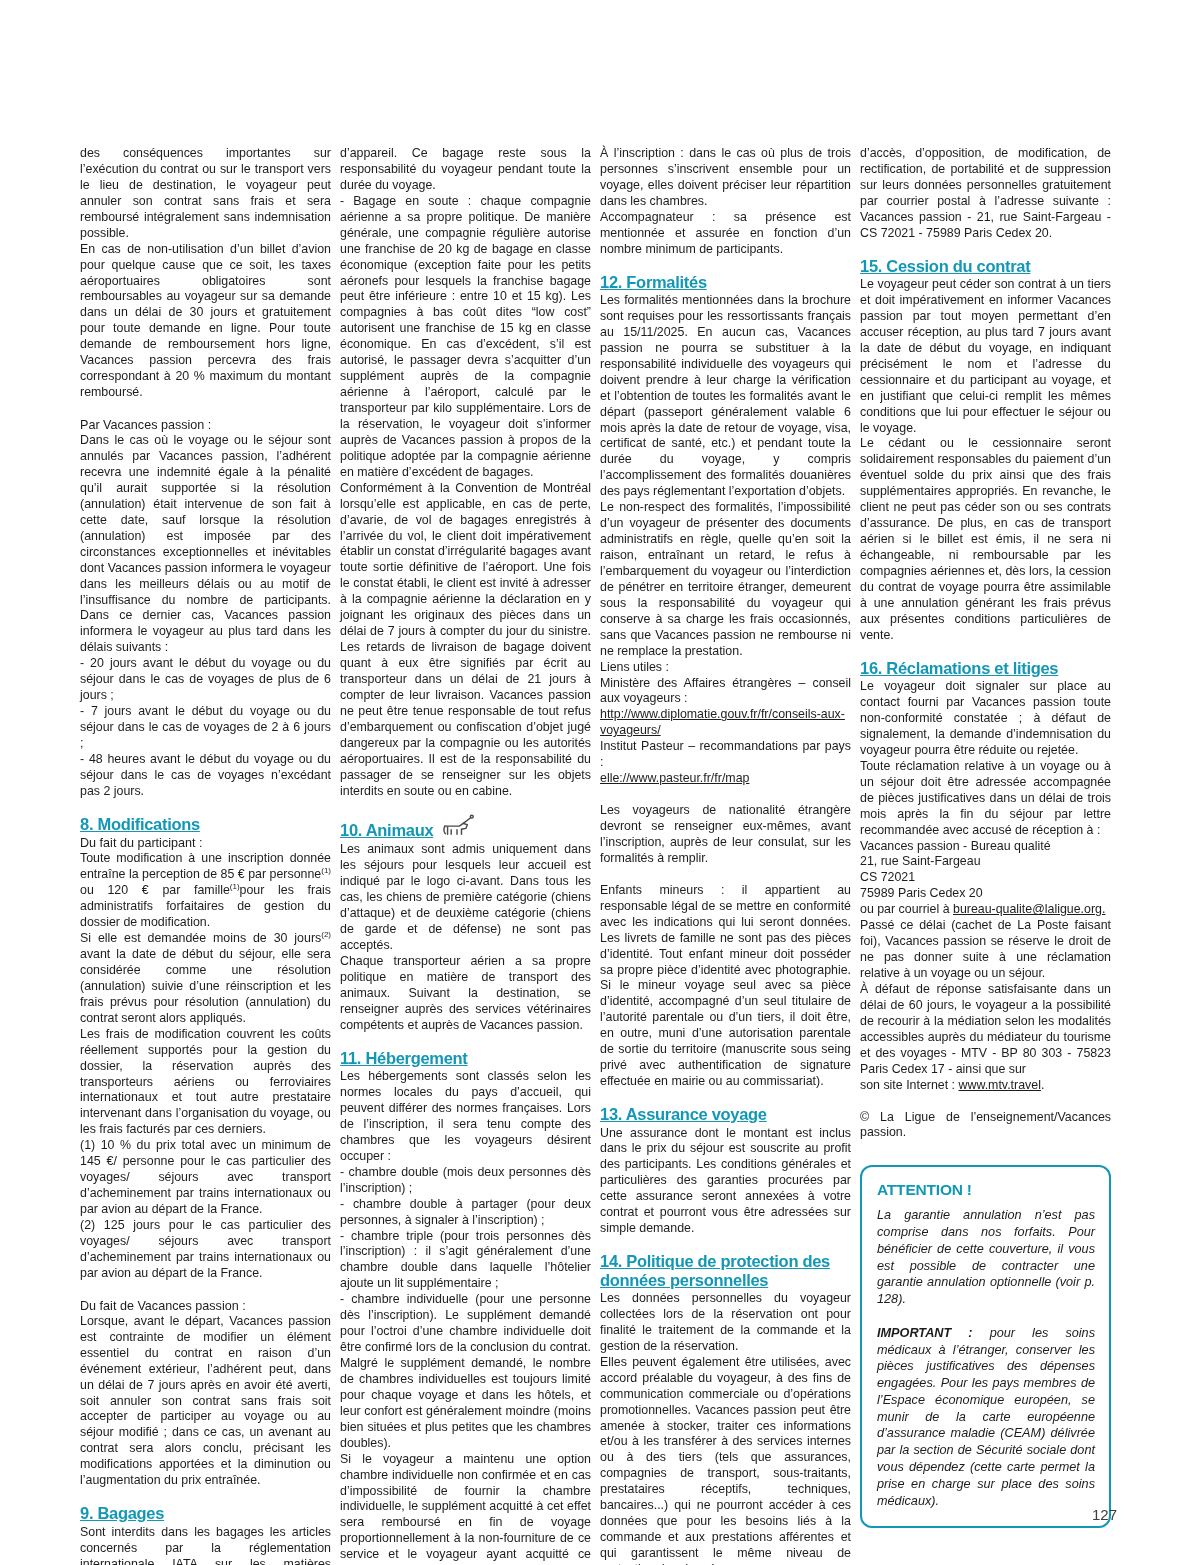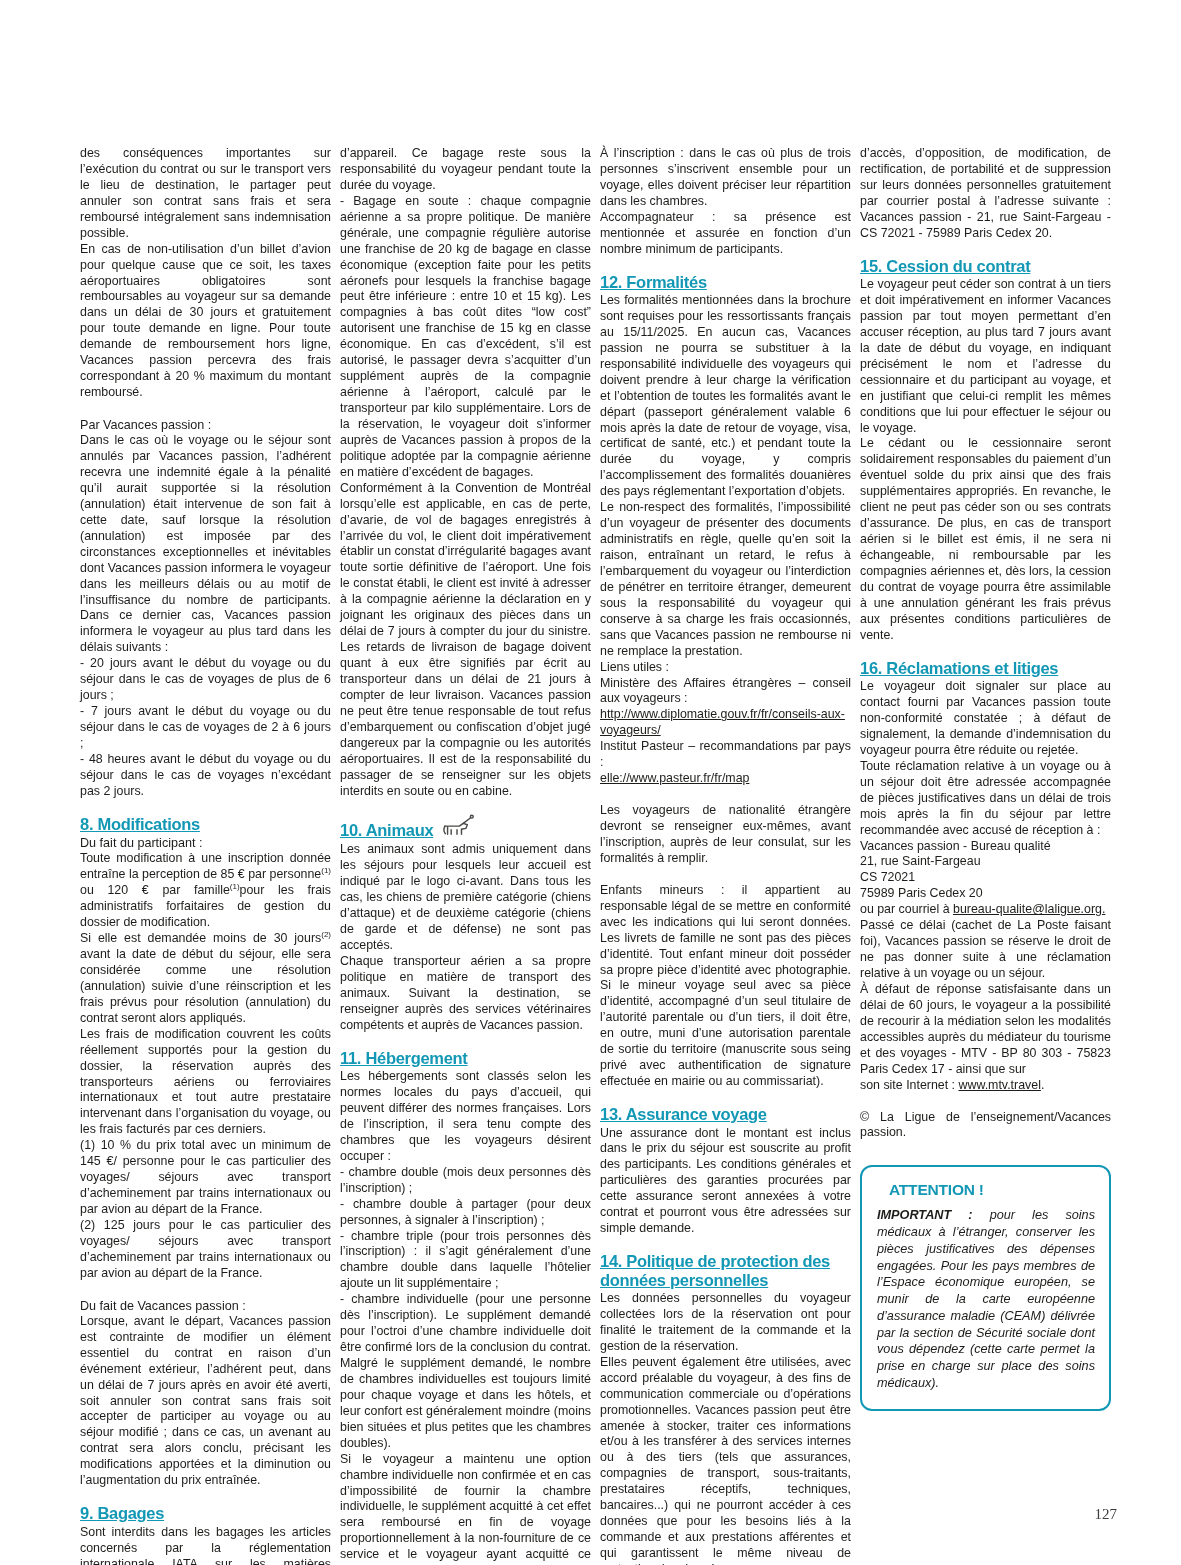--- a/index.html
+++ b/index.html
@@ -21,33 +21,33 @@
   }
   .blk-sub { font-weight:normal; font-size:12.6px; }
   .doc-link { color:inherit; text-decoration:underline; word-break:break-all; cursor:pointer; }
   sup { font-size:8px; line-height:0; vertical-align:super; }
   .bi { font-weight:bold; }
   .dog-icon { display:inline-block; vertical-align:-4px; margin-left:6px; }
   .attention-box {
     margin-top:24px; border:2.5px solid var(--accent); border-radius:12px;
     padding:13px 14px 17px 15px;
   }
-  .attention-title { margin:0 12px 7px; color:var(--accent); font-size:15.5px; font-weight:bold; letter-spacing:-0.2px; }
+  .attention-title { margin:0 0 7px; color:var(--accent); font-size:15.5px; font-weight:bold; letter-spacing:-0.2px; }
   .attention-p { margin:0; font-style:italic; text-align:justify; font-size:12.7px; line-height:1.32; }
   .attention-p + .attention-p { margin-top:17px; }
-  .page-number { position:absolute; right:64px; bottom:42px; font-size:15px; color:#3c3c3b;font-family:Liberation Serif, serif; }
+  .page-number { position:absolute; right:64px; bottom:42px; font-size:15px; color:#3c3c3b; }
 </style>
 </head>
 <body>
 
 <div class="page">
   <div class="cols">
     <div class="col">
       <div class="col-blocks">
-          <p class="blk-p"><span>des conséquences importantes sur l’exécution du contrat ou sur le transport vers le lieu de destination, le partager peut annuler son contrat sans frais et sera remboursé intégralement sans indemnisation possible.</span></p>
+          <p class="blk-p"><span>des conséquences importantes sur l’exécution du contrat ou sur le transport vers le lieu de destination, le voyageur peut annuler son contrat sans frais et sera remboursé intégralement sans indemnisation possible.</span></p>
           <p class="blk-p"><span>En cas de non-utilisation d’un billet d’avion pour quelque cause que ce soit, les taxes aéroportuaires obligatoires sont remboursables au voyageur sur sa demande dans un délai de 30 jours et gratuitement pour toute demande en ligne. Pour toute demande de remboursement hors ligne, Vacances passion percevra des frais correspondant à 20 % maximum du montant remboursé.</span></p>
           <h3 class="blk-sub gap"><span>Par Vacances passion :</span></h3>
           <p class="blk-p"><span>Dans le cas où le voyage ou le séjour sont annulés par Vacances passion, l’adhérent recevra une indemnité égale à la pénalité qu’il aurait supportée si la résolution (annulation) était intervenue de son fait à cette date, sauf lorsque la résolution (annulation) est imposée par des circonstances exceptionnelles et inévitables dont Vacances passion informera le voyageur dans les meilleurs délais ou au motif de l’insuffisance du nombre de participants. Dans ce dernier cas, Vacances passion informera le voyageur au plus tard dans les délais suivants :</span></p>
           <p class="blk-p"><span>- 20 jours avant le début du voyage ou du séjour dans le cas de voyages de plus de 6 jours ;</span></p>
           <p class="blk-p"><span>- 7 jours avant le début du voyage ou du séjour dans le cas de voyages de 2 à 6 jours ;</span></p>
           <p class="blk-p"><span>- 48 heures avant le début du voyage ou du séjour dans le cas de voyages n’excédant pas 2 jours.</span></p>
           <h2 class="blk-h"><span>8. Modifications</span></h2>
           <h3 class="blk-sub"><span>Du fait du participant :</span></h3>
           <p class="blk-p"><span>Toute modification à une inscription donnée entraîne la perception de 85 € par personne</span><sup>(1)</sup><span> ou 120 € par famille</span><sup>(1)</sup><span>pour les frais administratifs forfaitaires de gestion du dossier de modification.</span></p>
           <p class="blk-p"><span>Si elle est demandée moins de 30 jours</span><sup>(2)</sup><span> avant la date de début du séjour, elle sera considérée comme une résolution (annulation) suivie d’une réinscription et les frais prévus pour résolution (annulation) du contrat seront alors appliqués.</span></p>
@@ -120,19 +120,20 @@
           <p class="blk-p"><span>75989 Paris Cedex 20</span></p>
           <p class="blk-p"><span>ou par courriel à </span><a class="doc-link">bureau-qualite@laligue.org.</a></p>
           <p class="blk-p"><span>Passé ce délai (cachet de La Poste faisant foi), Vacances passion se réserve le droit de ne pas donner suite à une réclamation relative à un voyage ou un séjour.</span></p>
           <p class="blk-p"><span>À défaut de réponse satisfaisante dans un délai de 60 jours, le voyageur a la possibilité de recourir à la médiation selon les modalités accessibles auprès du médiateur du tourisme et des voyages - MTV - BP 80 303 - 75823 Paris Cedex 17 - ainsi que sur</span></p>
           <p class="blk-p"><span>son site Internet : </span><a class="doc-link">www.mtv.travel</a><span>.</span></p>
           <p class="blk-p gap"><span>© La Ligue de l’enseignement/Vacances passion.</span></p>
         </div>
       <aside class="attention-box">
         <h2 class="attention-title">ATTENTION !</h2>
         <div>
+            <p class="attention-p"><span>La garantie annulation n’est pas comprise dans nos forfaits. Pour bénéficier de cette couverture, il vous est possible de contracter une garantie annulation optionnelle (voir p. 128).</span></p>
             <p class="attention-p"><span class="bi">IMPORTANT : </span><span>pour les soins médicaux à l’étranger, conserver les pièces justificatives des dépenses engagées. Pour les pays membres de l’Espace économique européen, se munir de la carte européenne d’assurance maladie (CEAM) délivrée par la section de Sécurité sociale dont vous dépendez (cette carte permet la prise en charge sur place des soins médicaux).</span></p>
           </div>
       </aside>
     </div>
   </div>
   <div class="page-number">127</div>
 </div>
 
 </body></html>

